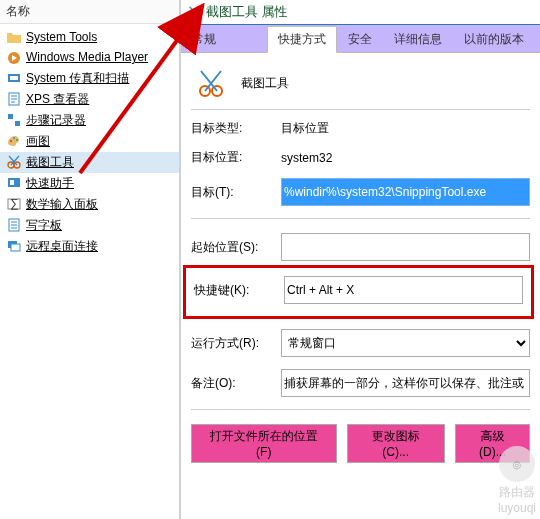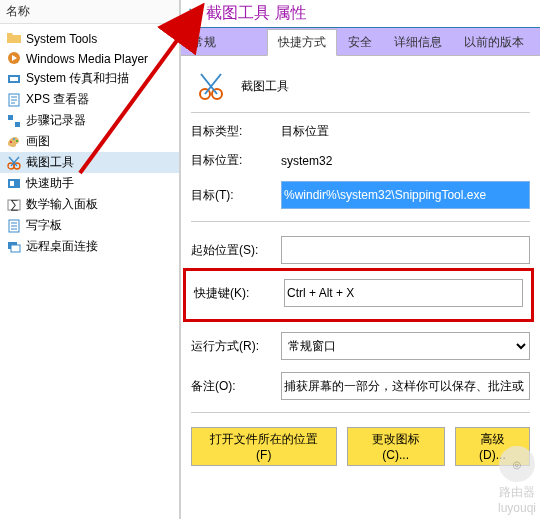--- a/index.html
+++ b/index.html
@@ -1,29 +1,29 @@
 <!DOCTYPE html>
 <html><head>
 <meta charset="utf-8">
 <style>
 * { box-sizing: border-box; margin: 0; padding: 0; font-family: "Microsoft YaHei", Tahoma, sans-serif; font-size: 12px; }
 body { background: #fff; position: relative; width: 540px; height: 519px; overflow: hidden; }
 
 .left-panel { position: absolute; left: 0; top: 0; width: 180px; height: 519px; background: #fff; border-right: 1px solid #d0d0d0; }
 .col-header { padding: 3px 6px; color: #333; border-bottom: 1px solid #e0e0e0; background: #fafafa; }
 .tree { padding: 4px 0; }
-.tree-item { display: flex; align-items: flex-end; padding: 2px 6px; cursor: pointer; }
+.tree-item { display: flex; align-items: flex-start; padding: 2px 6px; cursor: pointer; text-decoration: underline; }
 .tree-item.selected { background: #d9e8f5; }
 .tree-item .icon { width: 16px; height: 16px; margin-right: 4px; flex-shrink: 0; }
 .tree-item .label { white-space: nowrap; }
 
 .props-window { position: absolute; left: 180px; top: 0; width: 360px; height: 519px; background: #fff; border-left: 1px solid #d0d0d0; display: flex; flex-direction: column; }
 .title-bar { background: #fff; border-bottom: 1px solid #2a7ab0; display: flex; align-items: center; padding: 3px 6px; }
 .title-bar .app-icon { width: 14px; height: 14px; margin-right: 5px; }
-.title-bar .title { color: #a21caf; font-size: 16px; }
+.title-bar .title { color: #14532d; font-size: 13px; }
 
 .tabs { display: flex; background: #c4b5fd; border-bottom: 1px solid #bbb; }
 .tab { padding: 4px 10px; border: 1px solid transparent; border-bottom: none; color: #333; cursor: pointer; position: relative; top: 1px; }
 .tab.active { background: #fff; border: 1px solid #bbb; border-bottom: 1px solid #fff; margin-left: 40px; }
 
 .tab-body { padding: 14px 10px 10px; flex: 1; overflow: hidden; }
 .header-block { display: flex; align-items: center; padding-bottom: 10px; border-bottom: 1px solid #ccc; margin-bottom: 10px; }
 .header-block .big-icon { width: 32px; height: 32px; margin-right: 14px; margin-left: 4px; }
 .header-block .app-name-input { border: none; font-size: 12px; flex: 1; outline: none; }
 
@@ -31,21 +31,21 @@
 .form-row .lbl { width: 90px; color: #000; }
 .form-row .val { color: #000; }
 .form-row .field { flex: 1; border: 1px solid #aaa; padding: 2px 2px; background: #fff; height: 28px; }
 .form-row .field.selected { background: #3399ff; color: #fff; border: 1px solid #7eb4ea; }
 .divider { border-top: 1px solid #ccc; margin: 4px 0 14px; }
 
 .red-box { border: 3px solid #d40000; padding: 8px 8px; margin: -8px -4px 10px -8px; }
 .red-box .form-row { margin-bottom: 4px; }
 
 .btn-row { display: flex; gap: 10px; border-top: 1px solid #ccc; padding-top: 14px; margin-top: 4px; }
-.btn { border: 1px solid #aaa; background: #fde047; padding: 3px 12px; cursor: pointer; }
+.btn { border: 1px solid #aaa; background: #ec4899; padding: 3px 12px; cursor: pointer; }
 
 .arrow { position: absolute; left: 70px; top: 3px; pointer-events: none; }
 
 .watermark { position: absolute; right: 4px; bottom: 4px; opacity: 0.7; display: flex; flex-direction: column; align-items: center; color: #bbb; font-size: 11px; pointer-events:none;}
 .watermark .circ { width: 36px; height: 36px; border-radius: 50%; background: #e6e6e6; display: flex; align-items: center; justify-content: center; color: #888; font-size: 10px; margin-bottom: 2px; }
 
 
 .ic-folder { fill: #f3c767; }
 .ic-blue { fill: #3a89c9; }
 .ic-orange { fill: #e08a2b; }

